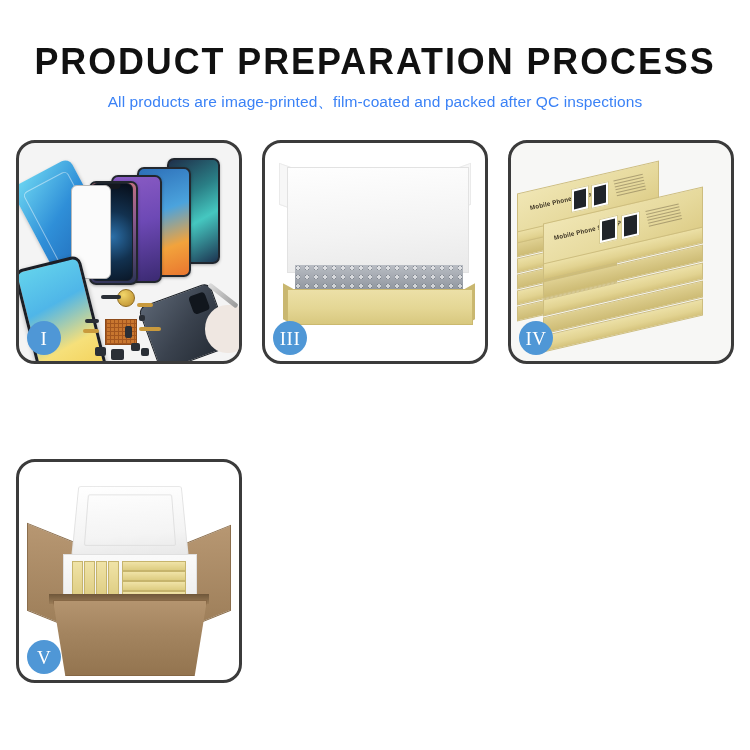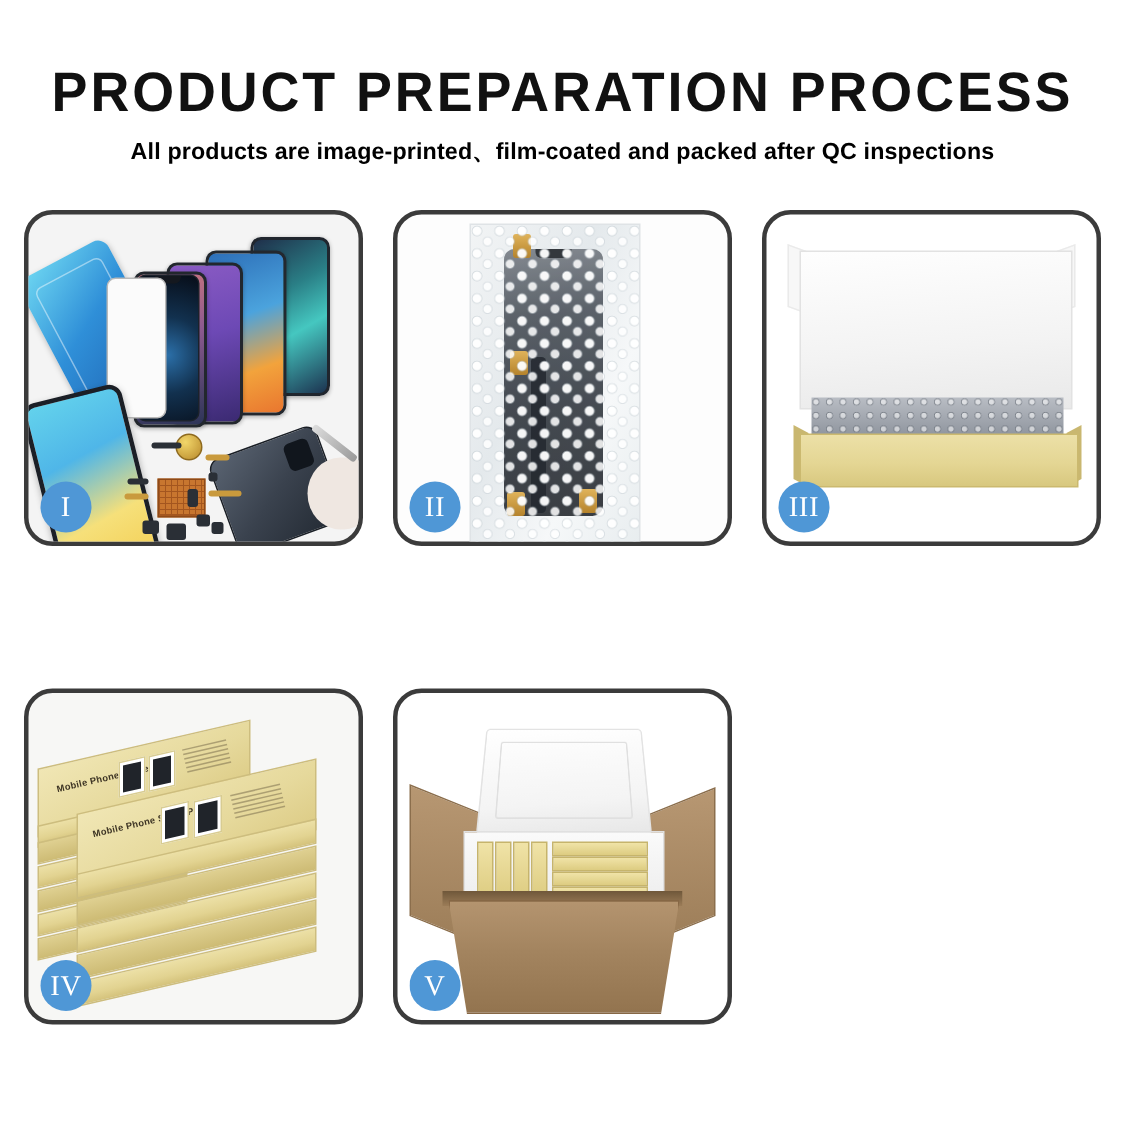--- a/index.html
+++ b/index.html
@@ -13,21 +13,21 @@
   
   .header{position:absolute;left:0;top:0;width:750px;text-align:center;}
   .title{
     margin:0;padding-top:42px;
     font-size:37px;line-height:40px;font-weight:700;color:#111111;
     letter-spacing:2.0px;white-space:nowrap;
     transform:scaleX(0.97);
   }
   .subtitle{
     margin:0;padding-top:11px;
-    font-size:15.5px;line-height:18px;font-weight:700;color:#000000;
+    font-size:15.5px;line-height:18px;font-weight:400;color:#3b82f6;
     letter-spacing:0.1px;white-space:nowrap;
   }
 
   
   .grid{
     position:absolute;left:16px;top:140px;
     width:718px;height:596px;
     display:grid;
     grid-template-columns:226px 226px 226px;
     grid-template-rows:224px 224px;
@@ -284,36 +284,20 @@
         <div class="chip" style="left:120px;top:172px;width:6px;height:6px;"></div>
 
         <div class="hand"></div>
         <div class="tweez"></div>
       </div>
       <div class="badge">
         <span>I</span>
       </div>
     </div>
 
-    <div class="panel p2">
-      <div class="stage">
-        <div class="bag">
-          <div class="screenin"></div>
-          <div class="cable"></div>
-          <div class="conn" style="left:28px;top:6px;"></div>
-          <div class="conn" style="left:26px;top:84px;"></div>
-          <div class="conn" style="left:24px;top:178px;"></div>
-          <div class="conn" style="left:72px;top:176px;"></div>
-          <div class="bubbles"></div>
-        </div>
-      </div>
-      <div class="badge">
-        <span>II</span>
-      </div>
-    </div>
 
     <div class="panel p3">
       <div class="stage">
         <div class="obox-lidflapL"></div>
         <div class="obox-lidflapR"></div>
         <div class="obox-lid"></div>
         <div class="obox-inner">
           <div class="obox-bub"></div>
         </div>
         <div class="obox-sideL"></div>

